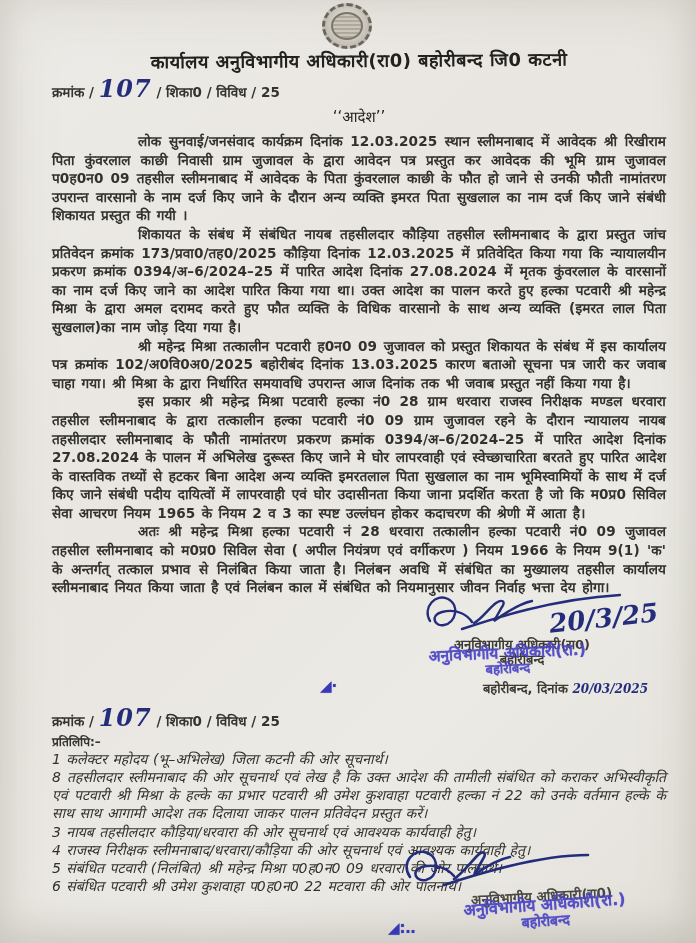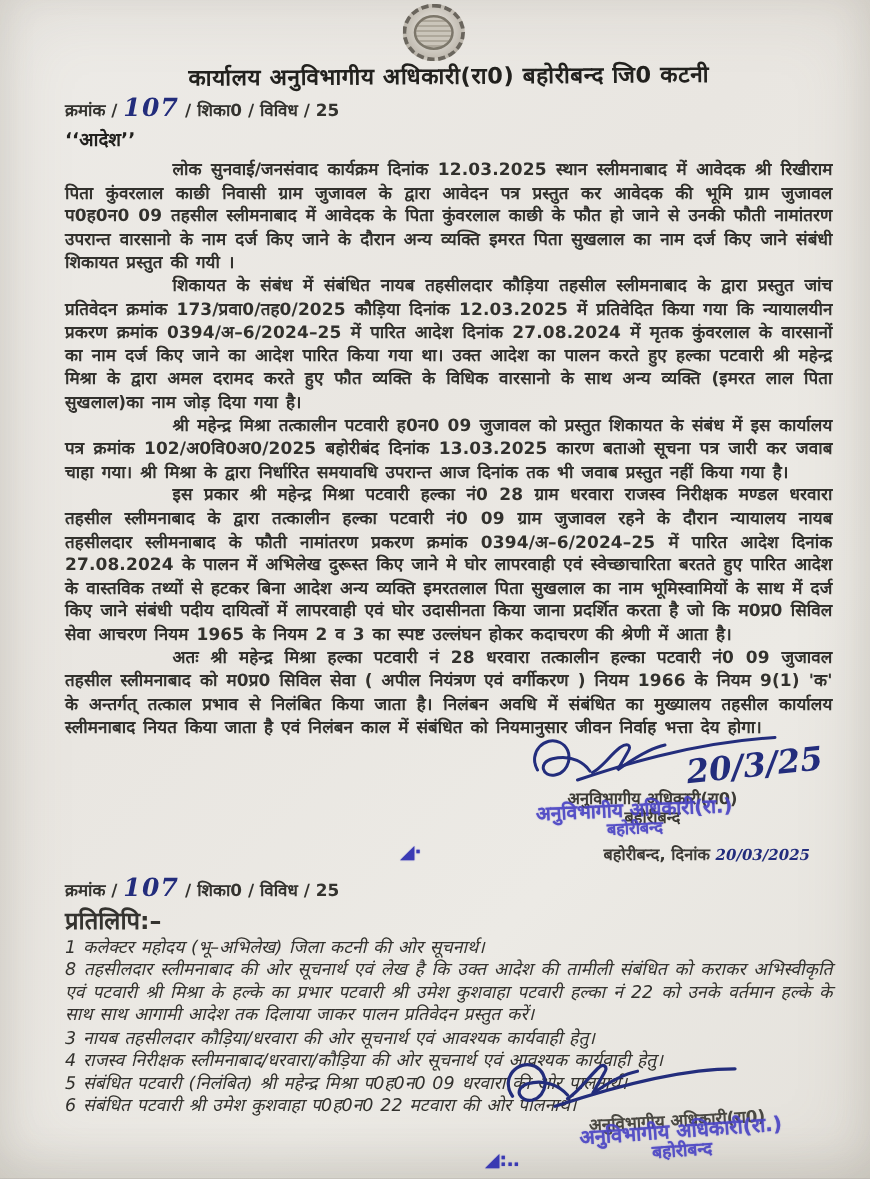--- a/index.html
+++ b/index.html
@@ -31,41 +31,41 @@
     background: repeating-linear-gradient(0deg, #a59e90 0 2px, #c6c0b4 2px 4px);
   }
 
   .office-title {
     margin-top: 44px; text-align: center;
     font-size: 18px; font-weight: bold; letter-spacing: .5px; color: #22211e;
     transform: rotate(-.4deg);
   }
   .ref-row { display: flex; justify-content: space-between; align-items: baseline; margin-top: 2px; font-size: 13.5px; font-weight: bold; }
   .hand { font-family: "DejaVu Serif", serif; font-style: italic; color: #232d7c; font-weight: bold; }
-  .hand-big { font-size: 20px; letter-spacing: 1px; }
-  .order-heading { font-size: 15px; font-weight: bold; margin: 3px 0 6px; color: #22211e; }
+  .hand-big { font-size: 24px; letter-spacing: 1px; }
+  .order-heading { text-align: center; font-size: 15px; font-weight: normal; margin: 3px 0 6px; color: #22211e; }
 
   .para {
     font-size: 13.6px; line-height: 18.6px; text-align: justify;
     text-indent: 86px; color: #32312d; font-weight: 700;
     letter-spacing: .1px; word-spacing: 1.5px;
   }
 
   .sig-block-1 { position: relative; height: 104px; }
   .sig1 { position: absolute; right: 40px; top: -14px; }
   .sig1-date { position: absolute; right: 8px; top: 6px; font-size: 26px; transform: rotate(-6deg); }
   .printed-desig { position: absolute; right: 76px; top: 40px; text-align: center; font-size: 13px; font-weight: bold; color: #3c3a35; line-height: 15px; }
   .stamp { color: #4a44c4; font-weight: bold; text-shadow: 0 0 1px rgba(74,68,196,.7); opacity: .92; }
   .stamp-mid { position: absolute; right: 80px; top: 49px; text-align: center; font-size: 15.5px; line-height: 15px; transform: rotate(-2.5deg); }
   .stamp-mid .l2 { font-size: 13px; }
   .place-date-2 { position: absolute; right: 18px; top: 82px; font-size: 13px; font-weight: bold; color: #3c3a35; }
   .stamp-dot { position: absolute; left: 268px; top: 80px; color: #2c2cb0; font-size: 15px; font-weight: bold; }
 
   .footer-ref { font-size: 13.5px; font-weight: bold; margin-top: 2px; }
-  .copies-heading { font-size: 19px; font-weight: bold; margin-top: 1px; }
+  .copies-heading { font-size: 12px; font-weight: bold; margin-top: 1px; }
   .copy-item { font-size: 14px; line-height: 18.2px; font-weight: 500; color: #32312d; text-align: justify; word-spacing: 1px; font-style: italic; }
 
   .sig-block-2 { position: absolute; right: 14px; bottom: 2px; width: 330px; height: 96px; }
   .sig2 { position: absolute; right: 88px; top: -8px; }
   .printed-desig-2 { position: absolute; right: 70px; top: 42px; font-size: 13.5px; font-weight: bold; color: #4a4842; transform: rotate(-3deg); }
   .stamp-bot { position: absolute; right: 56px; top: 52px; text-align: center; font-size: 16px; line-height: 16px; transform: rotate(-4deg); }
   .stamp-bot .l2 { font-size: 14px; }
   .stamp-dot2 { position: absolute; left: 36px; top: 74px; color: #2c2cb0; font-size: 15px; font-weight: bold; }
 
   svg.signature { overflow: visible; }

